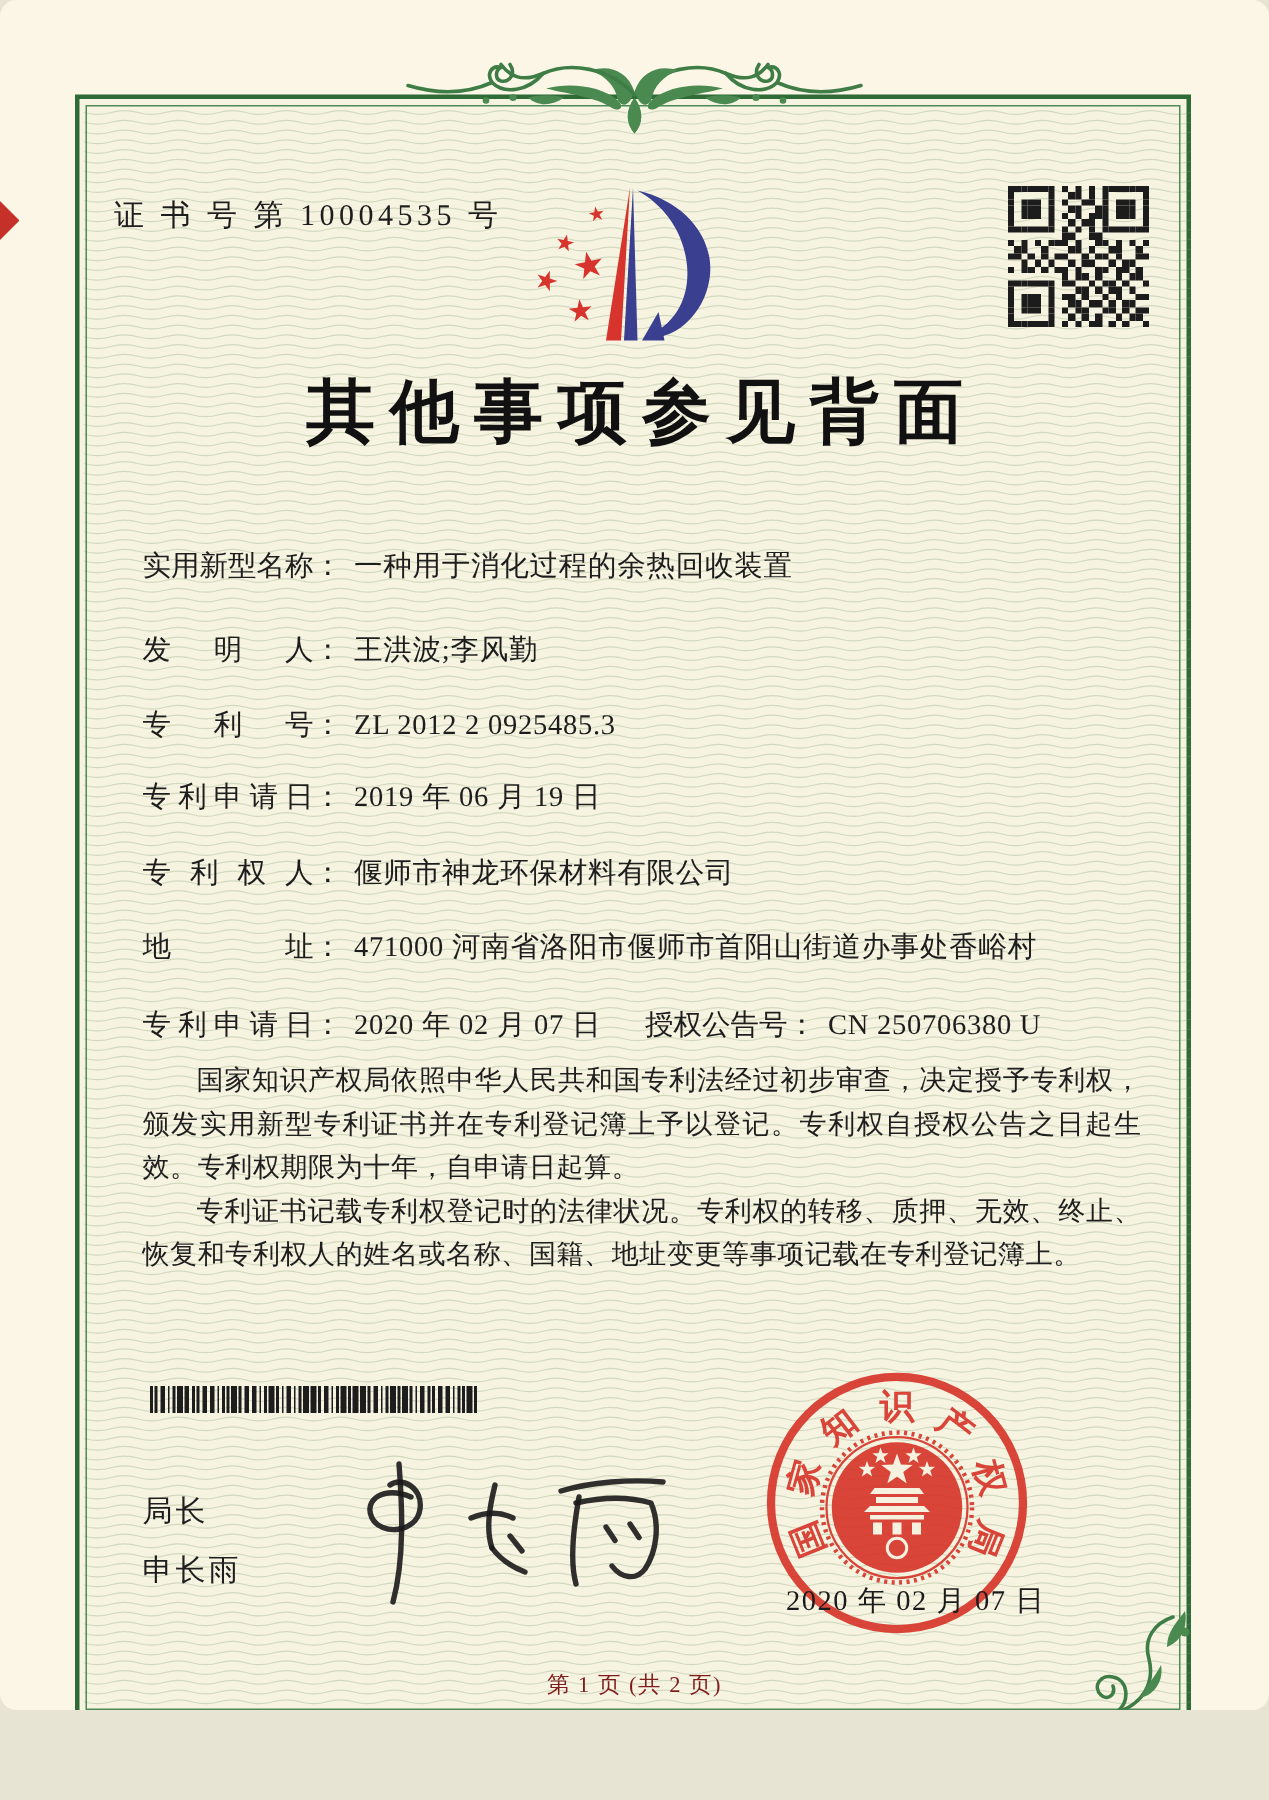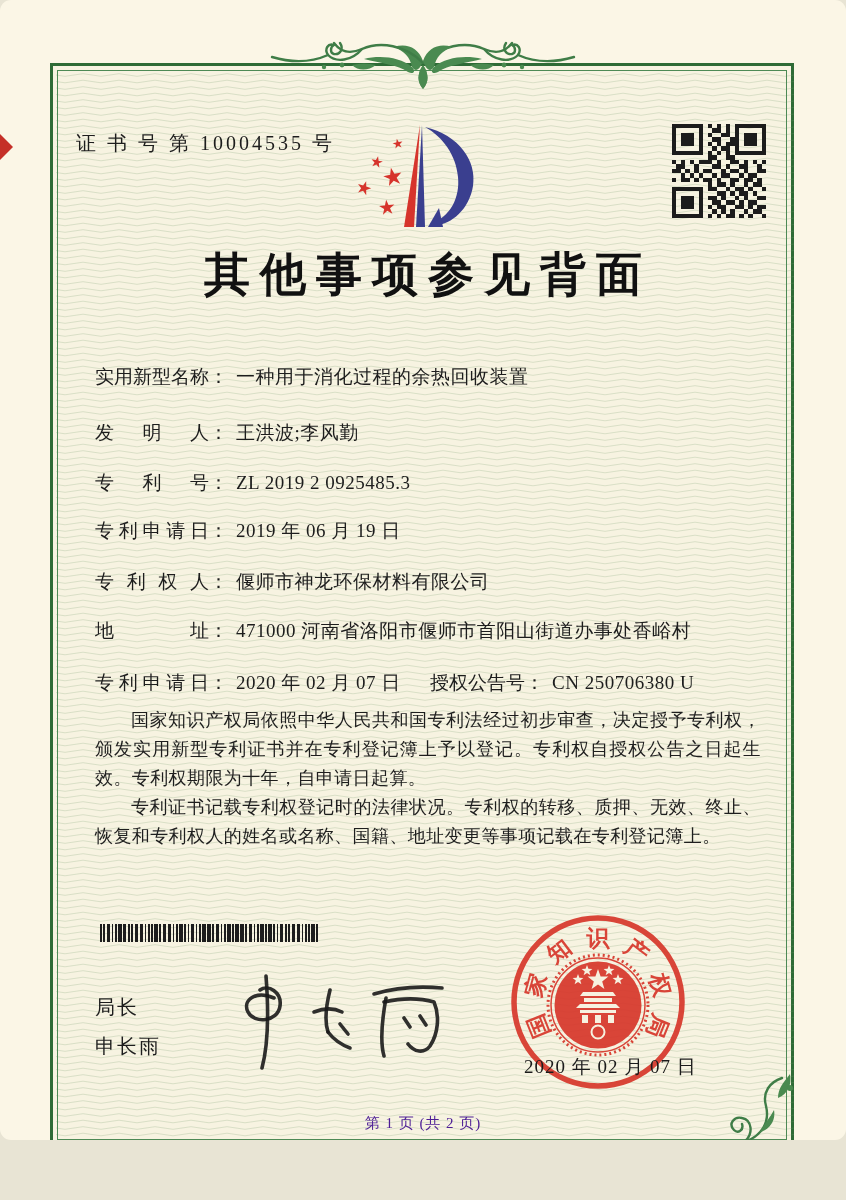--- a/index.html
+++ b/index.html
@@ -49,21 +49,21 @@
   .director .dline{margin-bottom:12px;font-family:Liberation Serif, serif;}
   .signature-svg{position:absolute;left:222px;top:968px;}
   .signature-svg path{fill:none;stroke:#1a1a1a;stroke-width:3.6;stroke-linecap:round;stroke-linejoin:round;opacity:.9;}
   
   .seal{position:absolute;left:508px;top:912px;width:180px;height:180px;opacity:.93;}
   .seal svg{position:absolute;left:0;top:0;}
   .seal-char{position:absolute;left:50%;top:50%;font-size:23px;font-weight:700;color:#d7382c;
     font-family:"Liberation Serif","DejaVu Serif",serif;}
   .seal-date{position:absolute;left:524px;top:1054px;font-size:19px;letter-spacing:1px;color:#1b1b1b;z-index:5;}
   
-  .page-num{position:absolute;left:0;top:1114px;width:846px;text-align:center;font-size:15px;letter-spacing:1px;color:#4c1d95;}
+  .page-num{position:absolute;left:0;top:1114px;width:846px;text-align:center;font-size:15px;letter-spacing:1px;color:#7f1d1d;}
   .back-note{position:absolute;left:0;top:1160px;width:846px;text-align:left;font-size:23px;letter-spacing:4px;color:#2a2a2a;}
 </style>
 </head>
 <body>
 
 <div class="page">
 
   <div class="frame">
     <svg class="guilloche" id="guilloche" width="738" height="1078">
         <path d="M0 6.0 q 9 2.6 18 0 q 9 -2.6 18 0 q 9 2.6 18 0 q 9 -2.6 18 0 q 9 2.6 18 0 q 9 -2.6 18 0 q 9 2.6 18 0 q 9 -2.6 18 0 q 9 2.6 18 0 q 9 -2.6 18 0 q 9 2.6 18 0 q 9 -2.6 18 0 q 9 2.6 18 0 q 9 -2.6 18 0 q 9 2.6 18 0 q 9 -2.6 18 0 q 9 2.6 18 0 q 9 -2.6 18 0 q 9 2.6 18 0 q 9 -2.6 18 0 q 9 2.6 18 0 q 9 -2.6 18 0 q 9 2.6 18 0 q 9 -2.6 18 0 q 9 2.6 18 0 q 9 -2.6 18 0 q 9 2.6 18 0 q 9 -2.6 18 0 q 9 2.6 18 0 q 9 -2.6 18 0 q 9 2.6 18 0 q 9 -2.6 18 0 q 9 2.6 18 0 q 9 -2.6 18 0 q 9 2.6 18 0 q 9 -2.6 18 0 q 9 2.6 18 0 q 9 -2.6 18 0 q 9 2.6 18 0 q 9 -2.6 18 0 q 9 2.6 18 0 q 9 -2.6 18 0"></path>
@@ -723,21 +723,21 @@
 
   <div class="title">其他事项参见背面</div>
 
   <div class="field-row" style="top:420px">
     <span class="flabel">发明人</span><span class="fcolon">：</span><span class="fvalue">王洪波;李风勤</span>
   </div>
   <div class="field-row" style="top:364px">
     <span class="flabel">实用新型名称</span><span class="fcolon">：</span><span class="fvalue">一种用于消化过程的余热回收装置</span>
   </div>
   <div class="field-row" style="top:470px">
-    <span class="flabel">专利号</span><span class="fcolon">：</span><span class="fvalue">ZL 2019 2 0925485.3</span>
+    <span class="flabel">专利号</span><span class="fcolon">：</span><span class="fvalue">ZL 2012 2 0925485.3</span>
   </div>
   <div class="field-row" style="top:518px">
     <span class="flabel">专利申请日</span><span class="fcolon">：</span><span class="fvalue">2019 年 06 月 19 日</span>
   </div>
   <div class="field-row" style="top:569px">
     <span class="flabel">专利权人</span><span class="fcolon">：</span><span class="fvalue">偃师市神龙环保材料有限公司</span>
   </div>
   <div class="field-row" style="top:618px">
     <span class="flabel">地址</span><span class="fcolon">：</span><span class="fvalue">471000 河南省洛阳市偃师市首阳山街道办事处香峪村</span>
   </div>

